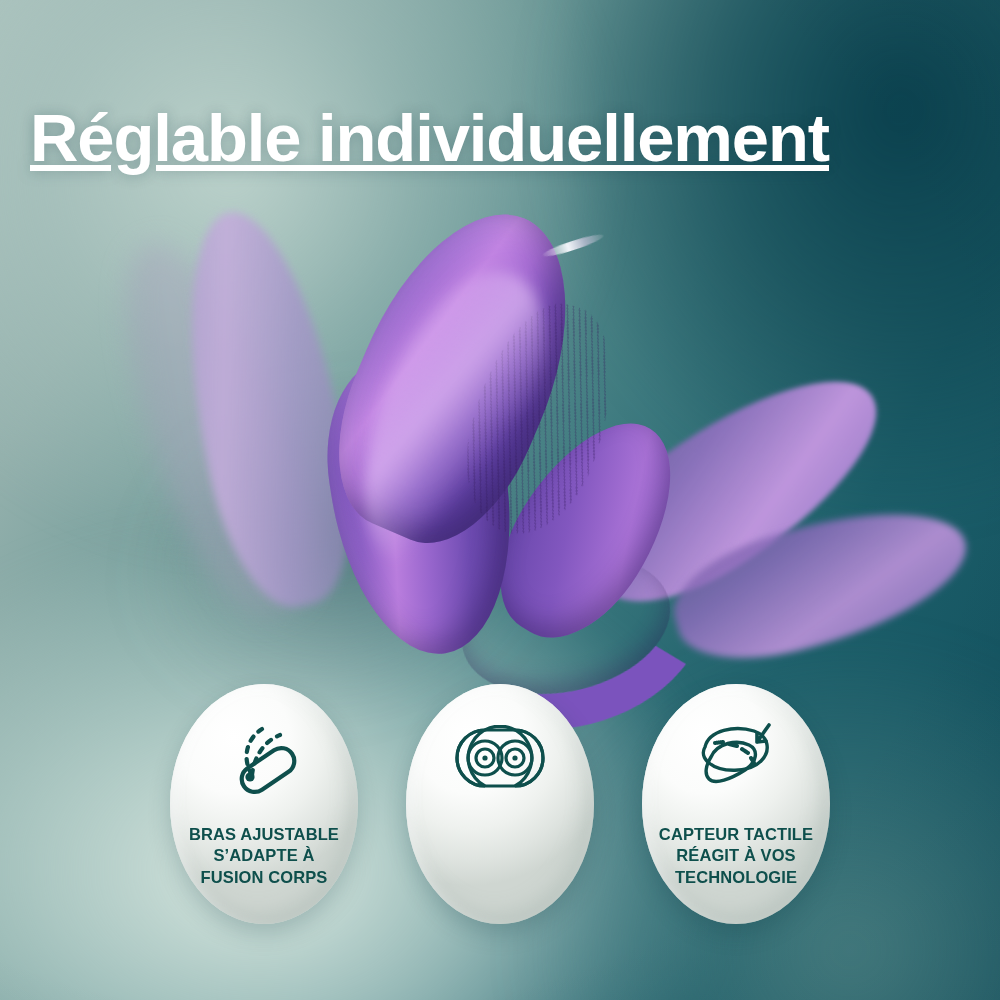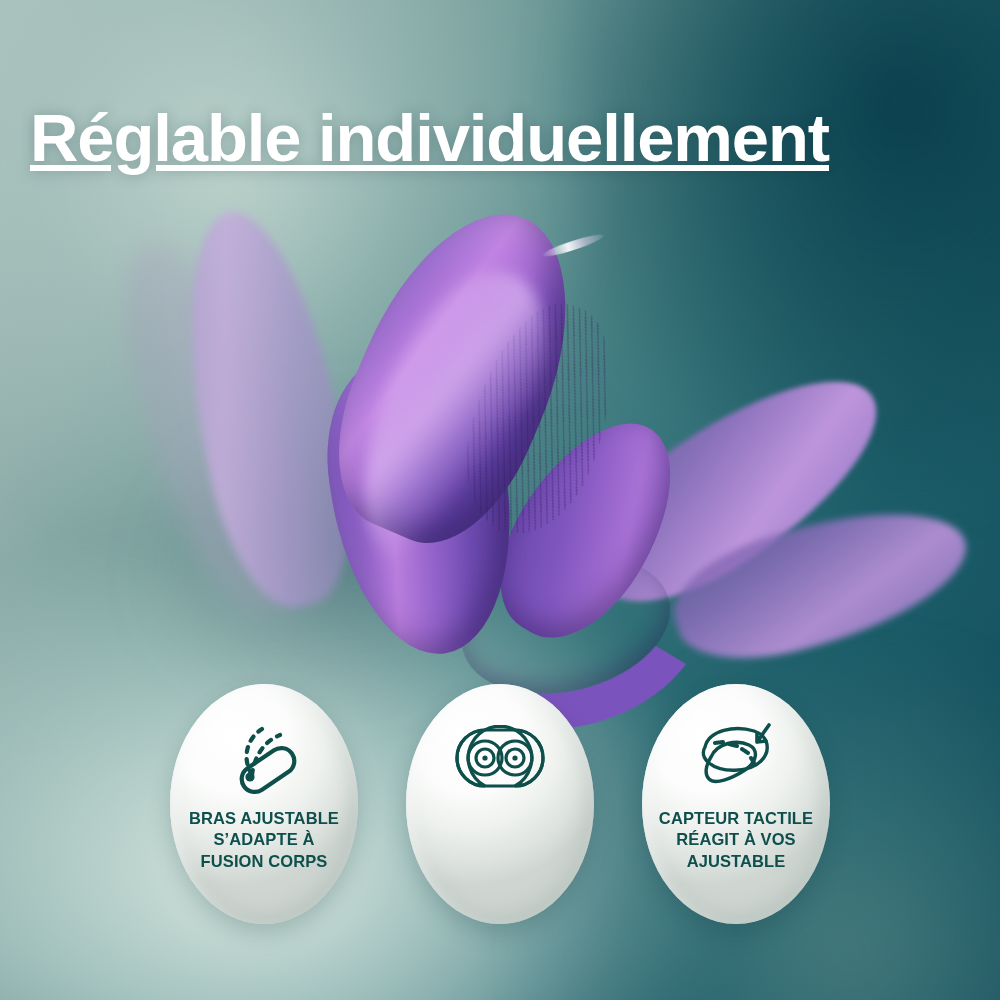--- a/index.html
+++ b/index.html
@@ -280,21 +280,21 @@
     align-items: center;
   }
   .badge-icon {
     margin-top: 32px;
     height: 84px;
     display: flex;
     align-items: center;
     justify-content: center;
   }
   .badge-text {
-    margin-top: 8px;
+    margin-top: 24px;
     text-align: center;
     color: #0e4f4c;
     font-size: 16.5px;
     font-weight: 700;
     line-height: 1.30;
     letter-spacing: 0.1px;
     padding: 0 6px;
   }
   .badge-text span { display: block; white-space: nowrap; }
 </style>
@@ -368,18 +368,18 @@
         <svg width="90" height="82" viewBox="0 0 90 82" fill="none" stroke="#0e4f4c" stroke-width="3.4" stroke-linecap="round" stroke-linejoin="round">
           <path d="M14 30 C18 13 44 8 63 14 C78 19 80 34 70 44 C58 56 30 56 18 46 C12 41 11 35 14 30 Z"></path>
           <path d="M20 40 C26 26 46 22 58 28 C68 33 66 45 54 53 C40 62 24 68 18 62 C13 57 15 48 20 40 Z"></path>
           <path d="M24 26 L32 25 M38 27 L46 29 M51 32 L57 36 M60 41 L63 46" stroke-dasharray="1 0" stroke-width="4"></path>
           <path d="M78 8 L66 25 M66 25 L66 16 M66 25 L75 24" stroke-width="3.6"></path>
         </svg>
       </div>
       <div class="badge-text">
         <span>CAPTEUR TACTILE</span>
         <span>RÉAGIT À VOS</span>
-        <span>AJUSTABLE</span>
+        <span>TECHNOLOGIE</span>
       </div>
     </div>
 
   </div>
 </div>
 
 </body></html>

